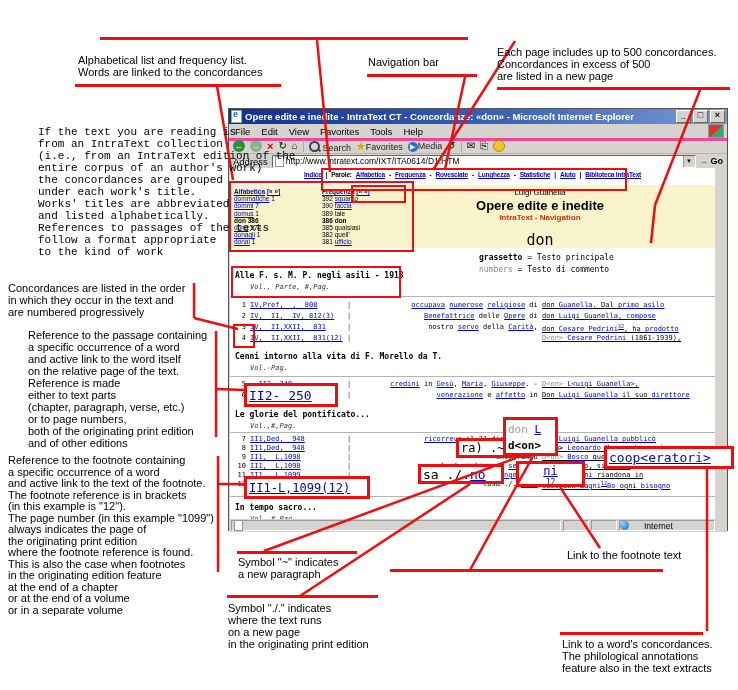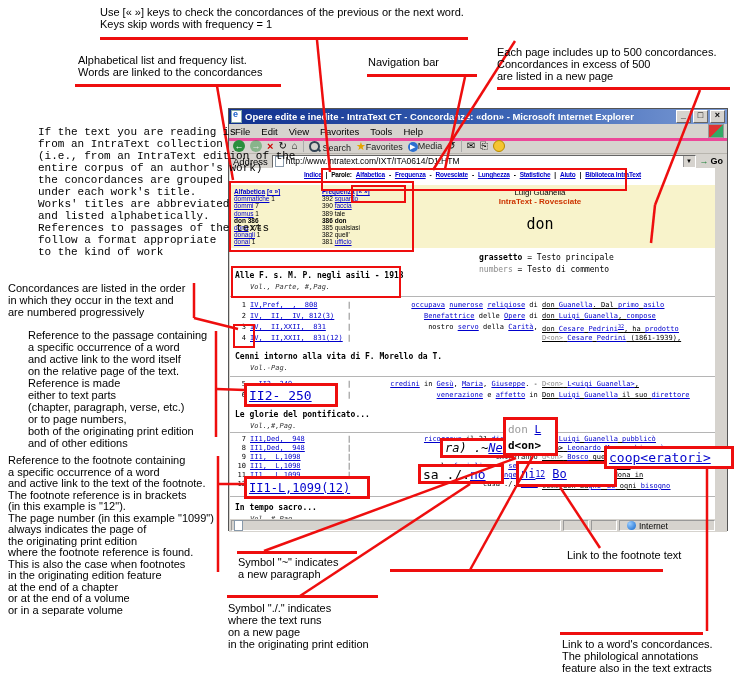--- a/index.html
+++ b/index.html
@@ -102,52 +102,50 @@
   .cref{width:94px;color:#0000cc;text-decoration:underline;}
   .cpipe{width:10px;text-align:center;color:#444;}
   .cpre{width:188px;text-align:right;}
   .cpost{flex:1;text-decoration:underline;}
   .sbar{position:absolute;left:0;top:410px;width:498px;height:13px;background:#d6d3ce;display:flex;
         align-items:center;font-size:8.5px;}
   .spane{height:11px;border:1px solid;border-color:#999 #fff #fff #999;margin-left:2px;box-sizing:border-box;
         display:flex;align-items:center;}
   .sp1{width:330px;padding-left:2px;}
   .sp2{width:26px;}.sp3{width:26px;}
-  .sp4{width:96px;padding-left:7px;gap:3px;}
+  .sp4{width:96px;padding-left:0;gap:15px;}
   .globe{display:inline-block;width:9px;height:9px;border-radius:50%;
          background:radial-gradient(circle at 30% 30%,#9cf,#16c);}
   .spageicon{width:7px;height:9px;background:#fff;border:1px solid #89a;}
   
   .rbox{position:absolute;border:2px solid #ee0e0e;z-index:8;}
   .rb-nav{left:92px;top:59px;width:302px;height:19px;}
   .rb-lists{left:0px;top:72px;width:181px;height:67px;}
   .rb-guill{left:122px;top:76px;width:51px;height:14px;}
   .rb-s1{left:2px;top:157px;width:166px;height:28px;}
   .rb-4{left:4px;top:215px;width:18px;height:20px;}
   
   .co{position:absolute;background:#fff;border:3px solid #ee0e0e;z-index:9;
       font-family:"DejaVu Sans Mono",monospace;white-space:nowrap;overflow:hidden;
       display:flex;align-items:center;padding:0 2px;box-sizing:border-box;}
   .co1{left:15px;top:274px;width:94px;height:24px;font-size:13px;}
   .co2{left:15px;top:367px;width:126px;height:23px;font-size:12px;}
-  .co3{left:211px;top:329px;width:74px;height:20px;font-size:12px;font-style:italic;}
+  .co3{left:227px;top:329px;width:74px;height:20px;font-size:12px;}
   .co4{left:274px;top:308px;width:55px;height:39px;font-size:11px;display:block;line-height:16px;padding:2px;}
   .co5{left:189px;top:355px;width:86px;height:20px;font-size:13px;}
-  .co6{left:287px;top:352px;width:101px;height:26px;font-size:12px;}
+  .co6{left:287px;top:352px;width:69px;height:26px;font-size:12px;flex-direction:column;}
   .co7{left:375px;top:337px;width:130px;height:23px;font-size:13px;}
   .co .gry{color:#9a9a9a;text-decoration:none;}
   .co-sup{color:#0000cc;vertical-align:super;font-size:8px;text-decoration:underline;}
 </style>
 </head>
 <body>
 
 <div class="stage">
 
-  <div class="ann aa-use">Use [« »] keys to check the concordances of the previous or the next word.
-Keys skip words with frequency = 1</div>
   <div class="ann aa-alpha">Alphabetical list and frequency list.
 Words are linked to the concordances</div>
   <div class="ann aa-nav">Navigation bar</div>
   <div class="ann aa-500">Each page includes up to 500 concordances.
 Concordances in excess of 500
 are listed in a new page</div>
   <div class="ann aa-coll">If the text you are reading is
 from an IntraText collection
 (i.e., from an IntraText edition of the
 entire corpus of an author's work)
@@ -305,21 +303,22 @@
                 <div class="wl-item"><span class="bld">386</span> <span class="bld">don</span></div>
                 <div class="wl-item"><span>385</span> <span class="">qualsiasi</span></div>
                 <div class="wl-item"><span>382</span> <span class="">quell'</span></div>
                 <div class="wl-item"><span>381</span> <span class="lnk">ufficio</span></div>
               </div>
           </div>
         </div>
       </div>
       <div class="hblock">
         <div class="h-author">Luigi Guanella</div>
-        <div class="h-sub">IntraText - Rovesciate</div>
+        <div class="h-work">Opere edite e inedite</div>
+        <div class="h-sub">IntraText - Navigation</div>
         <div class="h-word">don</div>
       </div>
       <div class="legend"><span class="bld">grassetto</span><span> = Testo principale</span><br><span class="gry">numbers</span><span> = Testo di commento</span></div>
       <div id="sections">
           <div class="shead" style="top: 103px;">Alle F. s. M. P. negli asili - 1913</div>
           <div class="ssub" style="top: 115px;">Vol., Parte, #,Pag.</div>
           <div class="srule" style="top: 128px;"></div>
           <div class="crow" style="top: 133px;"><span class="cnum">1</span><span class="cref">IV,Pref,  ,  808</span><span class="cpipe">|</span><span class="cpre"><span class="lnk">occupava</span><span class=""> </span><span class="lnk">numerose</span><span class=""> </span><span class="lnk">religiose</span><span class=""> di </span></span><span class="cpost"><span class="">don </span><span class="lnk">Guanella</span><span class="">. Dal </span><span class="lnk">primo</span><span class=""> </span><span class="lnk">asilo</span></span></div>
           <div class="crow" style="top: 144px;"><span class="cnum">2</span><span class="cref">IV,  II,  IV, 812(3)</span><span class="cpipe">|</span><span class="cpre"><span class="lnk">Benefattrice</span><span class=""> delle </span><span class="lnk">Opere</span><span class=""> di </span></span><span class="cpost"><span class="">don </span><span class="lnk">Luigi</span><span class=""> </span><span class="lnk">Guanella</span><span class="">, </span><span class="lnk">compose</span></span></div>
           <div class="crow" style="top: 155px;"><span class="cnum">3</span><span class="cref">IV,  II,XXII,  831</span><span class="cpipe">|</span><span class="cpre"><span class="">nostro </span><span class="lnk">servo</span><span class=""> della </span><span class="lnk">Carità</span><span class="">, </span></span><span class="cpost"><span class="">don </span><span class="lnk">Cesare</span><span class=""> </span><span class="lnk">Pedrini</span><span class="supl">32</span><span class="">, ha </span><span class="lnk">prodotto</span></span></div>

